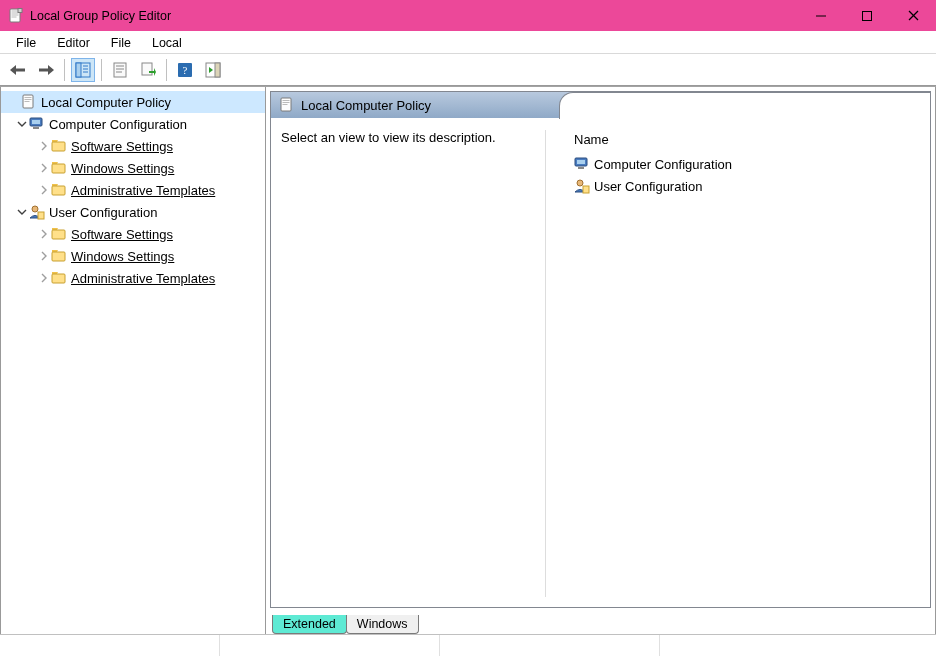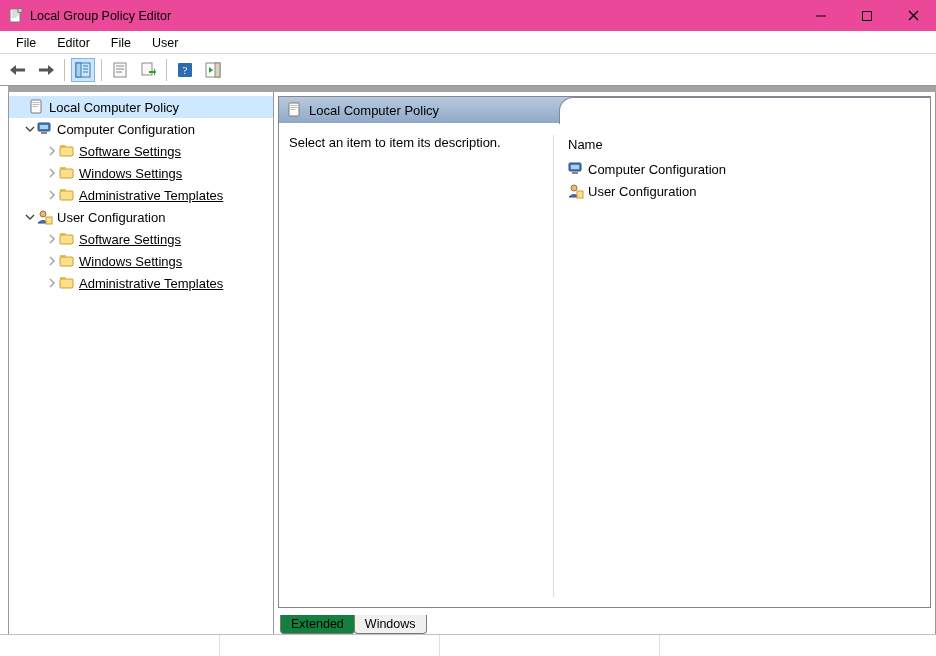--- a/index.html
+++ b/index.html
@@ -77,22 +77,21 @@
   background: #cde6f7;
 }
 .tbar-sep {
   width: 1px; height: 22px; background: #c0c0c0; margin: 0 2px;
 }
 
 
 .main {
   flex: 1;
   display: flex;
-  border-top: 6px solid #a3a3a3;
-  margin-left: 8px;
+  border-top: 1px solid #a3a3a3;
 }
 .tree-pane {
   width: 266px;
   border: 1px solid #999;
   border-top: none;
   border-bottom: none;
   background: #fff;
   overflow: auto;
   padding: 4px 0;
 }
@@ -169,21 +168,21 @@
   gap: 14px;
 }
 .desc-col {
   width: 250px;
   font-size: 13px;
   color:#000;
 }
 .list-col {
   flex:1;
   border-left: 1px solid #ddd;
-  padding-left: 10px;
+  padding-left: 24px;
 }
 .list-col .col-head {
   font-size:13px;
   padding: 2px 4px 6px 4px;
   color:#000;
 }
 .list-item {
   display:flex; align-items:center; height:22px;
   padding: 0 4px;
   gap:4px;
@@ -204,21 +203,21 @@
   border-bottom-left-radius: 4px;
   border-bottom-right-radius: 4px;
   padding: 2px 10px;
   font-size: 12.5px;
   background: #f0f0f0;
   margin-right: -1px;
   transform: skewX(0deg);
   position: relative;
 }
 .tab.active {
-  background: #15803d;
+  background: #5eead4;
   z-index: 2;
 }
 
 
 .statusbar {
   height: 22px;
   border-top: 1px solid #c0c0c0;
   display:flex;
 }
 .status-cell {
@@ -264,21 +263,21 @@
           <line x1="10" y1="1" x2="1" y2="10" stroke="#000" stroke-width="1.2"></line>
         </svg>
     </div>
   </div>
 </div>
 
 <div class="menubar">
   <div class="menu-item">File</div>
   <div class="menu-item">Editor</div>
   <div class="menu-item">File</div>
-  <div class="menu-item">User</div>
+  <div class="menu-item">Local</div>
 </div>
 
 <div class="toolbar">
   <div class="tbar-btn">
     <svg width="18" height="14" viewBox="0 0 18 14">
       <path d="M7 2 L1 7 L7 12 Z" fill="#555"></path>
         <rect x="7" y="5.5" width="9" height="3" fill="#555"></rect>
     </svg>
   </div>
   <div class="tbar-btn">
@@ -493,21 +492,21 @@
             <rect x="2" y="1" width="10" height="13" rx="1" fill="#fdfdfd" stroke="#7a7a7a"></rect>
             <rect x="3.5" y="3" width="7" height="1" fill="#bbb"></rect>
             <rect x="3.5" y="5" width="7" height="1" fill="#bbb"></rect>
             <rect x="3.5" y="7" width="5" height="1" fill="#bbb"></rect>
           </svg>
         </span>
         <span class="hdr-title">Local Computer Policy</span>
       </div>
       <div class="detail-body">
         <div class="desc-col">
-          <span>Select an item to item its description.</span>
+          <span>Select an view to view its description.</span>
         </div>
         <div class="list-col">
           <div class="col-head">Name</div>
           <div class="list-item">
             <span class="icon">
               <svg width="16" height="16" viewBox="0 0 16 16">
                 <rect x="1" y="2" width="12" height="8" rx="1" fill="#4a7cc0" stroke="#2b4d7e"></rect>
                 <rect x="3" y="4" width="8" height="4" fill="#a9d0ef"></rect>
                 <rect x="4" y="11" width="6" height="2" fill="#888"></rect>
               </svg>

